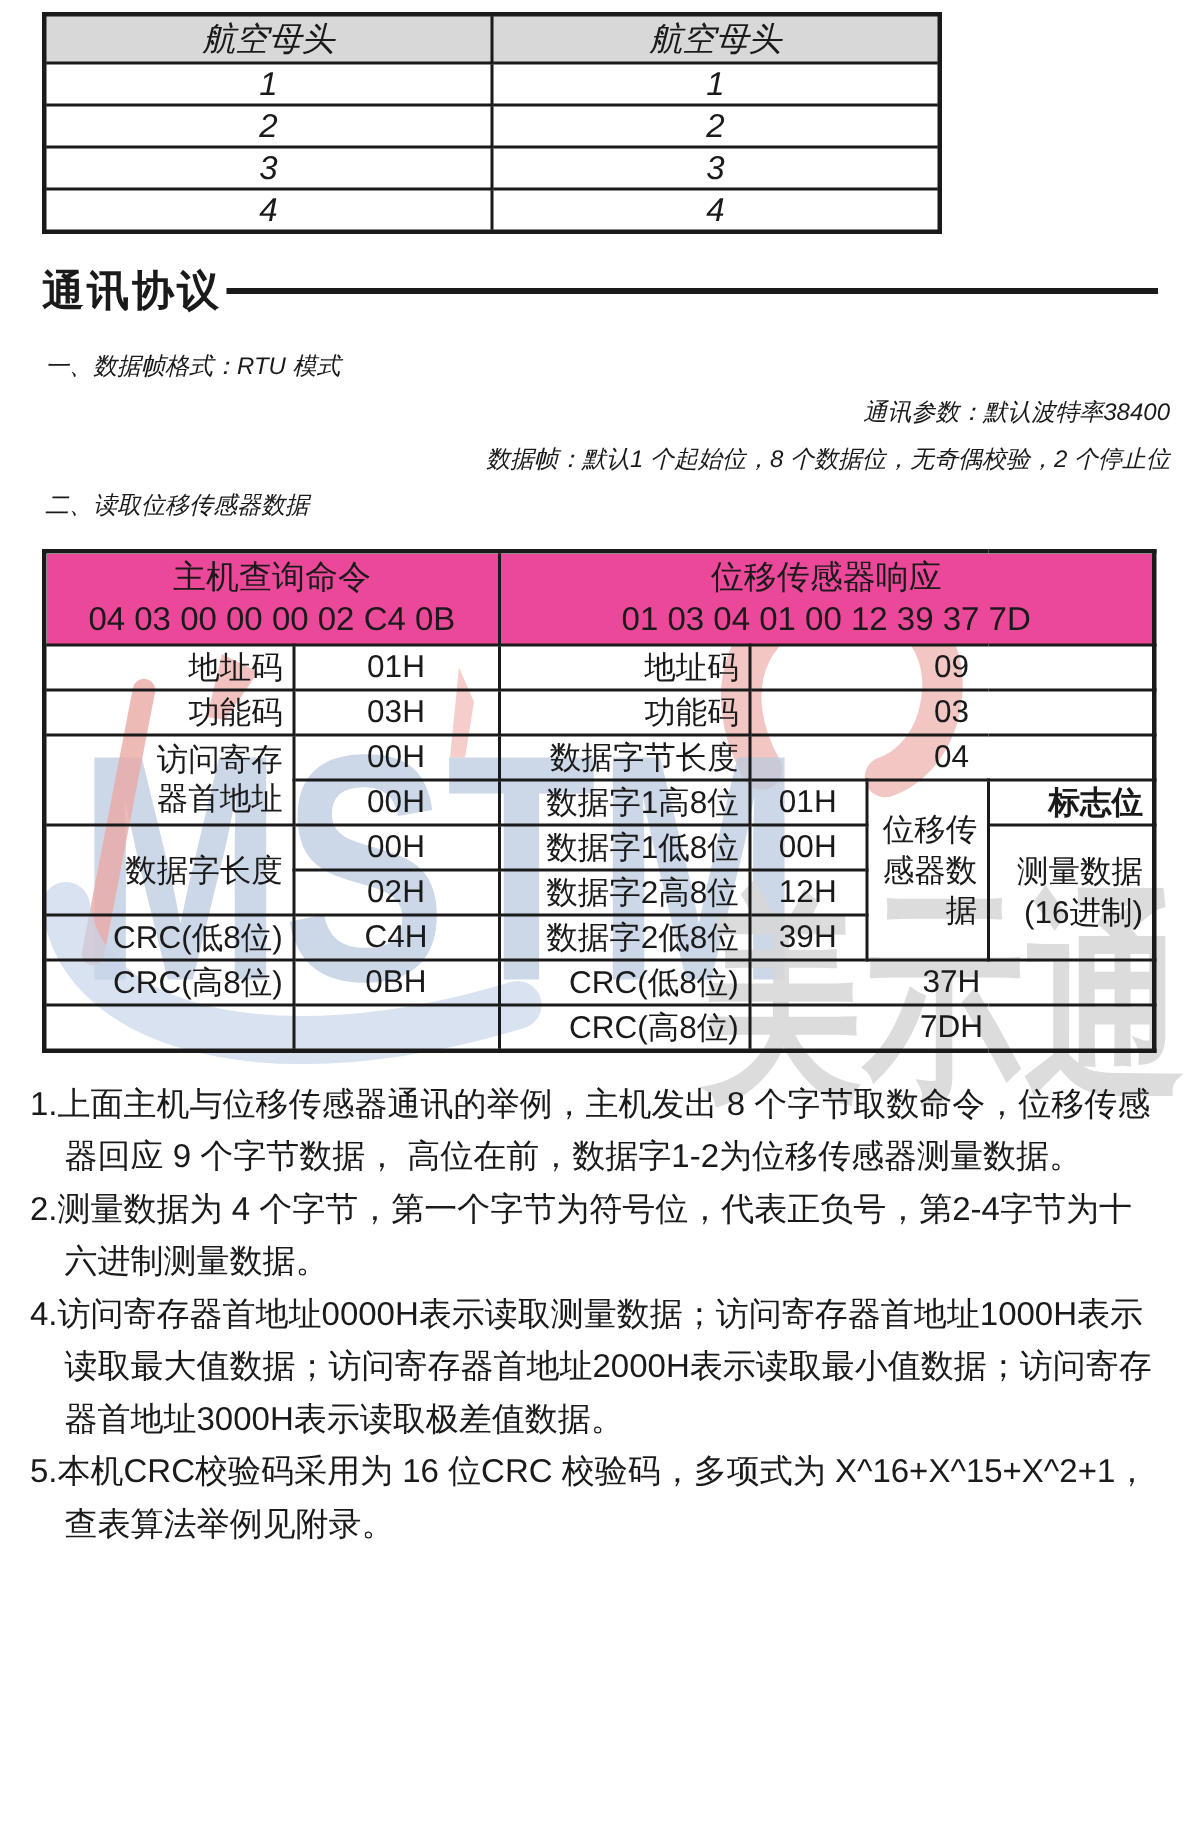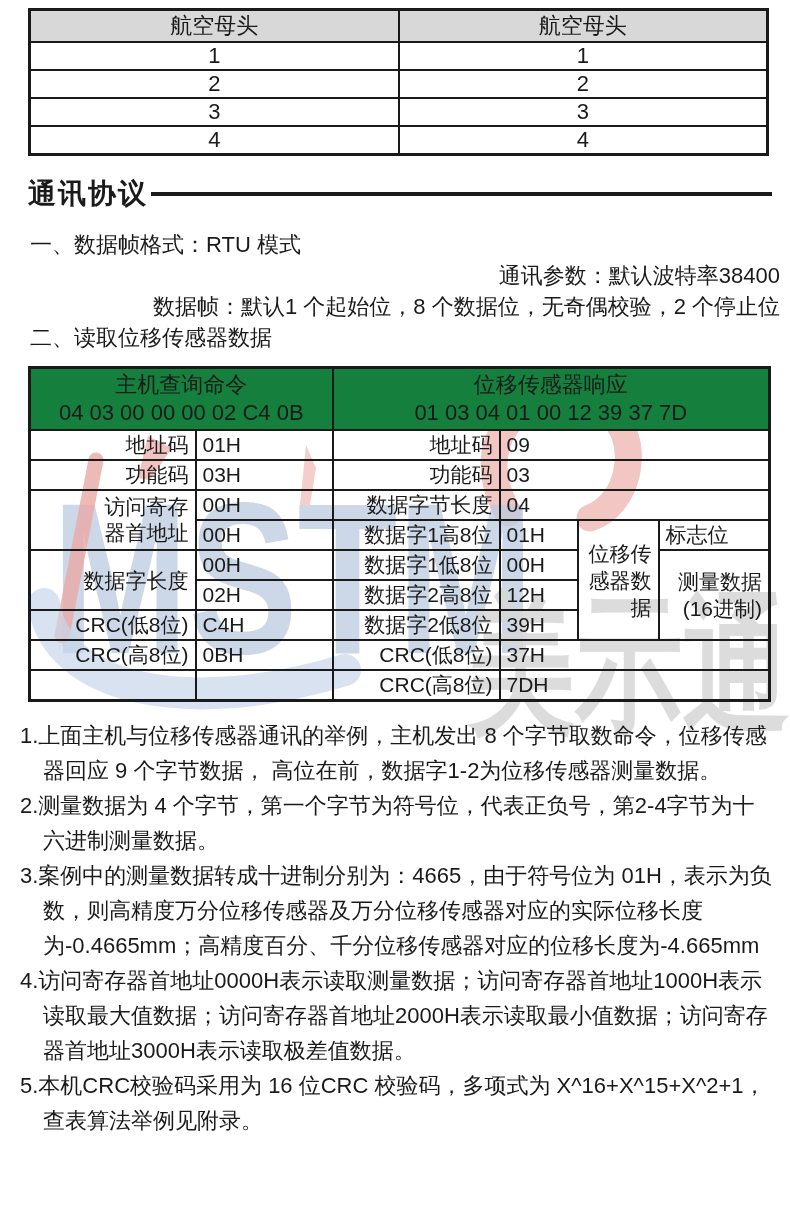--- a/index.html
+++ b/index.html
@@ -15,22 +15,23 @@
   .watermark {
     position:absolute; inset:0; z-index:0; pointer-events:none;
   }
 
   
   .content { position:relative; z-index:1; }
 
   
   table { border-collapse:collapse; }
   .conn-table {
-    margin:8px 0 0 28px; width:741px;
+    margin:8px 0 0 28px; width:600px;
     border:3px solid #1a1a1a;
+    font-style:italic;
   }
   .conn-table th, .conn-table td {
     border:2px solid #1a1a1a; text-align:center;
     font-size:22px; font-weight:normal;
   }
   .conn-table th { height:30px; background:#d8d8d8; }
   .conn-table td { height:27px; background:transparent; }
 
   
   .section-head {
@@ -39,42 +40,42 @@
   }
   .section-title {
     font-size:28px; font-weight:bold; letter-spacing:2px; line-height:30px;
     white-space:nowrap;
   }
   .section-rule {
     flex:1 1 auto; height:4px; background:#1a1a1a; margin-left:3px;
   }
 
   
-  .intro { margin:20px 10px 0 30px; font-size:22px; line-height:31px; }
+  .intro { margin:20px 10px 0 30px; font-size:16px; line-height:31px;font-style:italic; }
   .intro .ln { white-space:nowrap; }
   .intro .ind { padding-left:46px;text-align:right; }
 
   
   .pt {
     margin:13px 0 0 28px; width:740px; table-layout:fixed;
     border:3px solid #1a1a1a;
   }
   .pt th, .pt td {
     border:2px solid #1a1a1a; font-size:21px; font-weight:normal;
     background:transparent; vertical-align:middle;
     padding:0 6px; overflow:hidden;
   }
-  .pt th { background:#15803d; height:61px; padding:2px 4px; }
+  .pt th { background:#ec4899; height:61px; padding:2px 4px; }
   .pt th .h1, .pt th .h2 { display:block; line-height:28px; font-size:22px; }
   .pt td { height:30px; }
   .pt td.lab { text-align:right; padding-left:10px; }
-  .pt td.val { }
+  .pt td.val { text-align:center; }
   .pt td.prewrap { white-space:pre-line; line-height:26px; }
   .pt td.wrap { line-height:27px;border-radius:15px; }
-  .pt td.ctr { text-align:left; }
+  .pt td.ctr { text-align:right;font-weight:bold; }
 
   
   .notes { margin:16px 14px 0 20px; font-size:22px; }
   .notes-title { margin-left:10px; line-height:30px; margin-bottom:10px; }
   .note { padding-left:23px; text-indent:-23px; line-height:35px; }
 </style>
 </head>
 <body>
 
 <div class="page">
@@ -214,19 +215,18 @@
         <td class="val"></td>
         <td class="lab">CRC(高8位)</td>
         <td class="val" colspan="3">7DH</td>
       </tr>
     </tbody>
       </table>
 
     <div class="notes">
       <div class="note"><span>1.</span><span>上面主机与位移传感器通讯的举例，主机发出 8 个字节取数命令，位移传感器回应 9 个字节数据， 高位在前，数据字1-2为位移传感器测量数据。</span></div>
       <div class="note"><span>2.</span><span>测量数据为 4 个字节，第一个字节为符号位，代表正负号，第2-4字节为十六进制测量数据。</span></div>
-      <div class="note"><span>3.</span><span>案例中的测量数据转成十进制分别为：4665，由于符号位为 01H，表示为负数，则高精度万分位移传感器及万分位移传感器对应的实际位移长度为-0.4665mm；高精度百分、千分位移传感器对应的位移长度为-4.665mm</span></div>
       <div class="note"><span>4.</span><span>访问寄存器首地址0000H表示读取测量数据；访问寄存器首地址1000H表示读取最大值数据；访问寄存器首地址2000H表示读取最小值数据；访问寄存器首地址3000H表示读取极差值数据。</span></div>
       <div class="note"><span>5.</span><span>本机CRC校验码采用为 16 位CRC 校验码，多项式为 X^16+X^15+X^2+1，查表算法举例见附录。</span></div>
     </div>
 
   </div>
 </div>
 
 </body></html>

